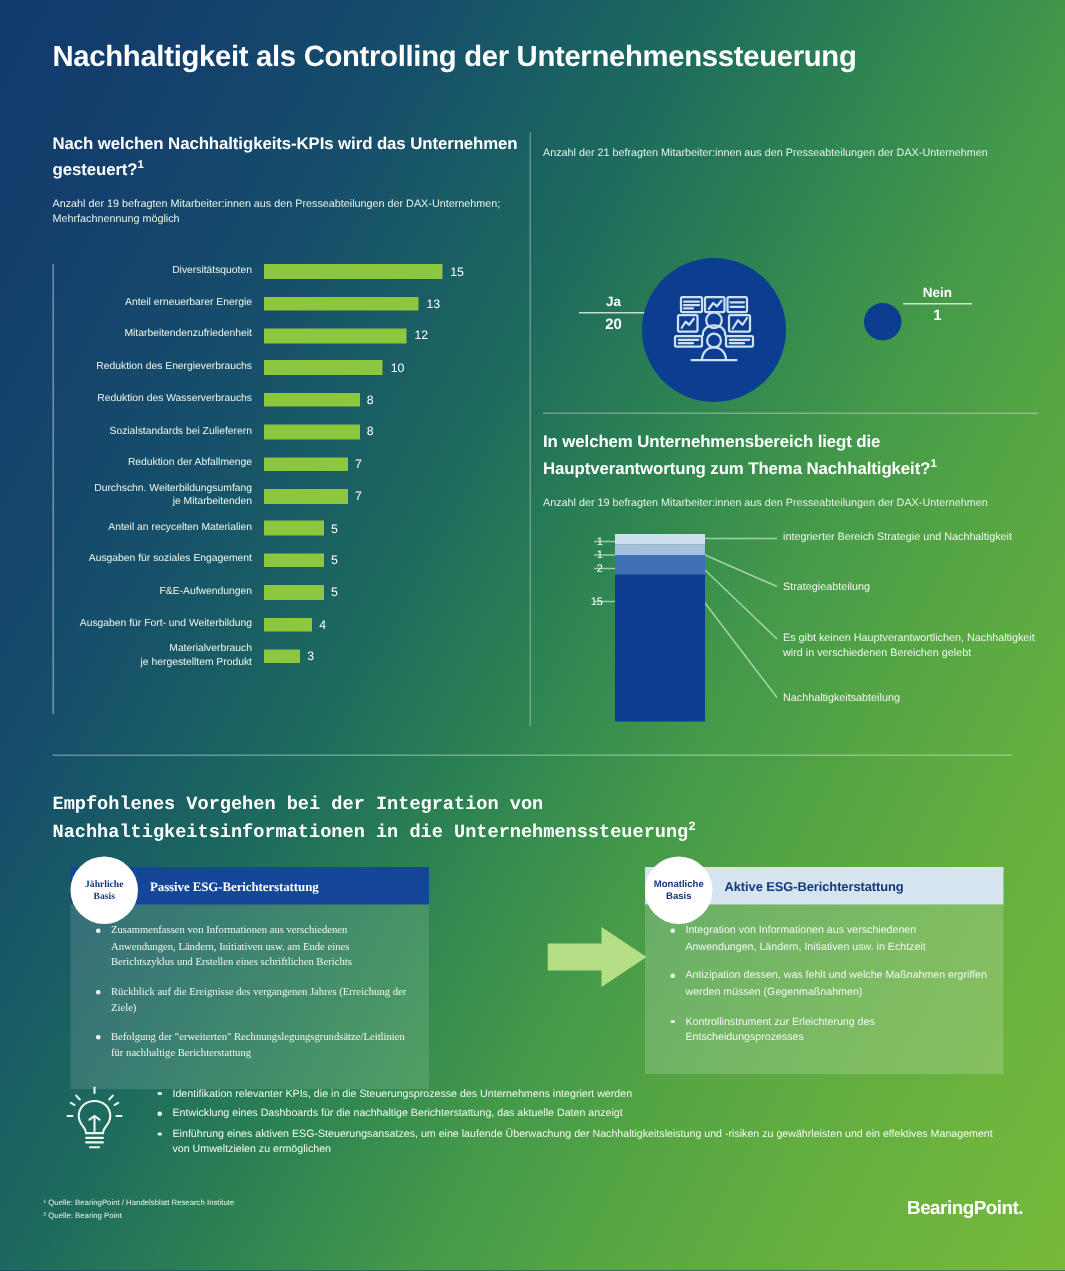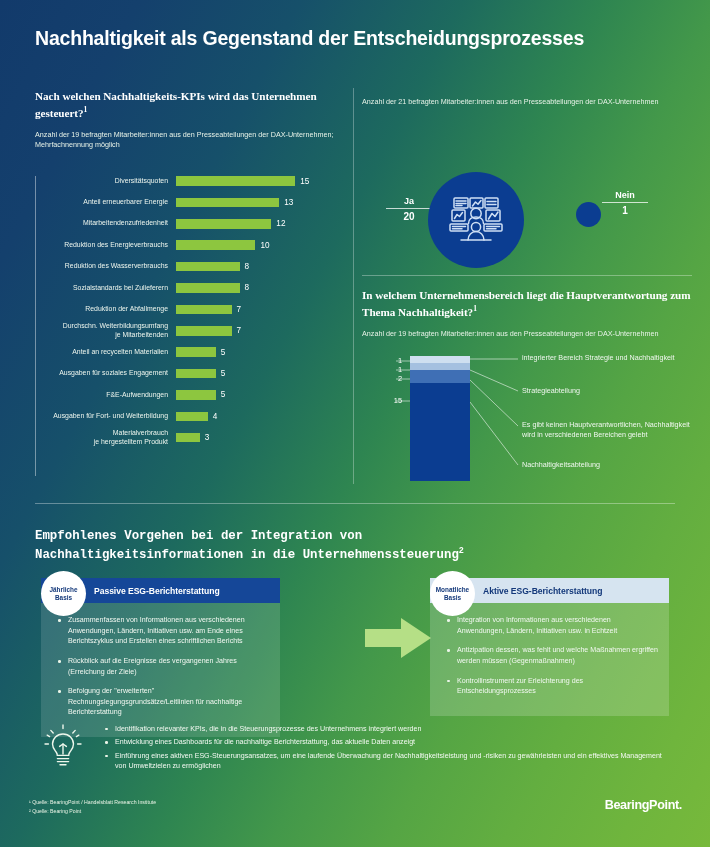--- a/index.html
+++ b/index.html
@@ -29,21 +29,20 @@
   
   .title{
     position:absolute;left:35px;top:27px;
     font-size:19.5px;font-weight:700;color:#ffffff;
     letter-spacing:-0.2px;
   }
   
   .q-head{
     font-size:11.2px;font-weight:700;color:#ffffff;line-height:1.42;
     letter-spacing:-0.05px;
-    font-family:Liberation Serif, serif;
   }
   .q-sub{
     font-size:7.2px;color:#e8f3e8;line-height:1.5;margin-top:8px;font-weight:400;
   }
   .sup{font-size:.68em;vertical-align:super;}
 
   
   #qa-left{position:absolute;left:35px;top:89px;width:312px;}
   .barchart{position:absolute;left:35px;top:172px;width:320px;}
   .bar-row{display:flex;align-items:center;height:18px;margin-bottom:3.4px;}
@@ -112,21 +111,21 @@
   }
   .cards{position:absolute;left:35px;top:578px;width:640px;height:130px;}
   .card{position:absolute;top:0;width:239px;}
   .card-head{
     height:25px;display:flex;align-items:center;padding-left:53px;
     font-size:8.6px;font-weight:700;letter-spacing:-.05px;
   }
   .card-body{
     padding:12px 10px 10px 16px;min-height:88px;
   }
-  .card-a{left:6px;}
+  .card-a{left:12px;font-family:Liberation Serif, serif;}
   .card-a .card-head{background:#154798;color:#ffffff;}
   .card-a .card-body{background:rgba(255,255,255,.13);}
   .card-b{left:395px;}
   .card-b .card-head{background:#d6e4f0;color:#13387a;}
   .card-b .card-body{background:rgba(255,255,255,.18);}
   .badge{
     position:absolute;left:0;top:-7px;width:45px;height:45px;border-radius:50%;
     background:#ffffff;color:#13387a;display:flex;flex-direction:column;
     align-items:center;justify-content:center;
     font-size:6.4px;font-weight:700;line-height:1.25;text-align:center;z-index:3;
@@ -162,21 +161,21 @@
     position:absolute;right:28px;top:798px;
     font-size:12.6px;font-weight:700;color:#ffffff;letter-spacing:-.35px;
   }
   .logo .dot{color:#ffffff;}
 </style>
 </head>
 <body>
 
 <div class="page">
 
-  <div class="title">Nachhaltigkeit als Gegenstand der Entscheidungsprozesses</div>
+  <div class="title">Nachhaltigkeit als Controlling der Unternehmenssteuerung</div>
 
   <div id="qa-left">
     <div class="q-head">
       <span>Nach welchen Nachhaltigkeits-KPIs wird das Unternehmen gesteuert?</span><span class="sup">1</span>
     </div>
     <div class="q-sub">Anzahl der 19 befragten Mitarbeiter:innen aus den Presseabteilungen der DAX-Unternehmen; Mehrfachnennung möglich</div>
   </div>
 
   <div class="axis-line"></div>
   <div class="barchart" id="barchart">

